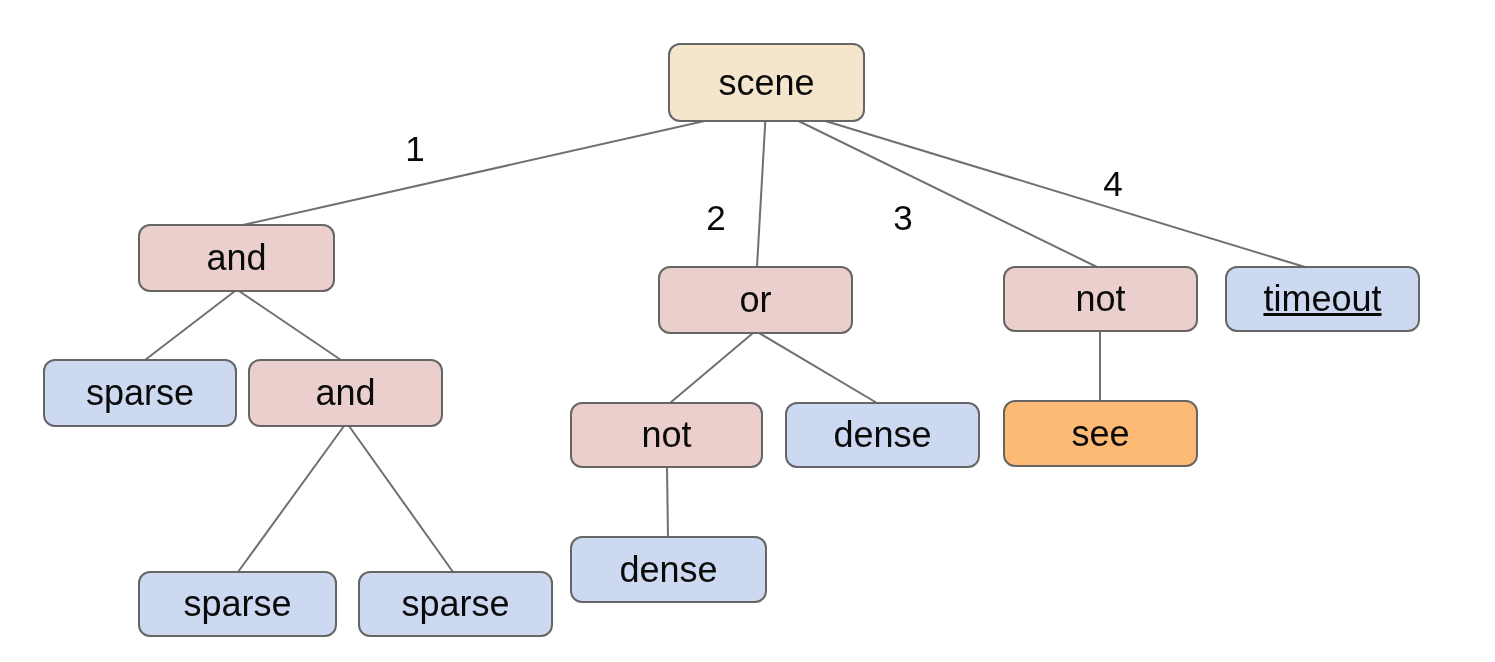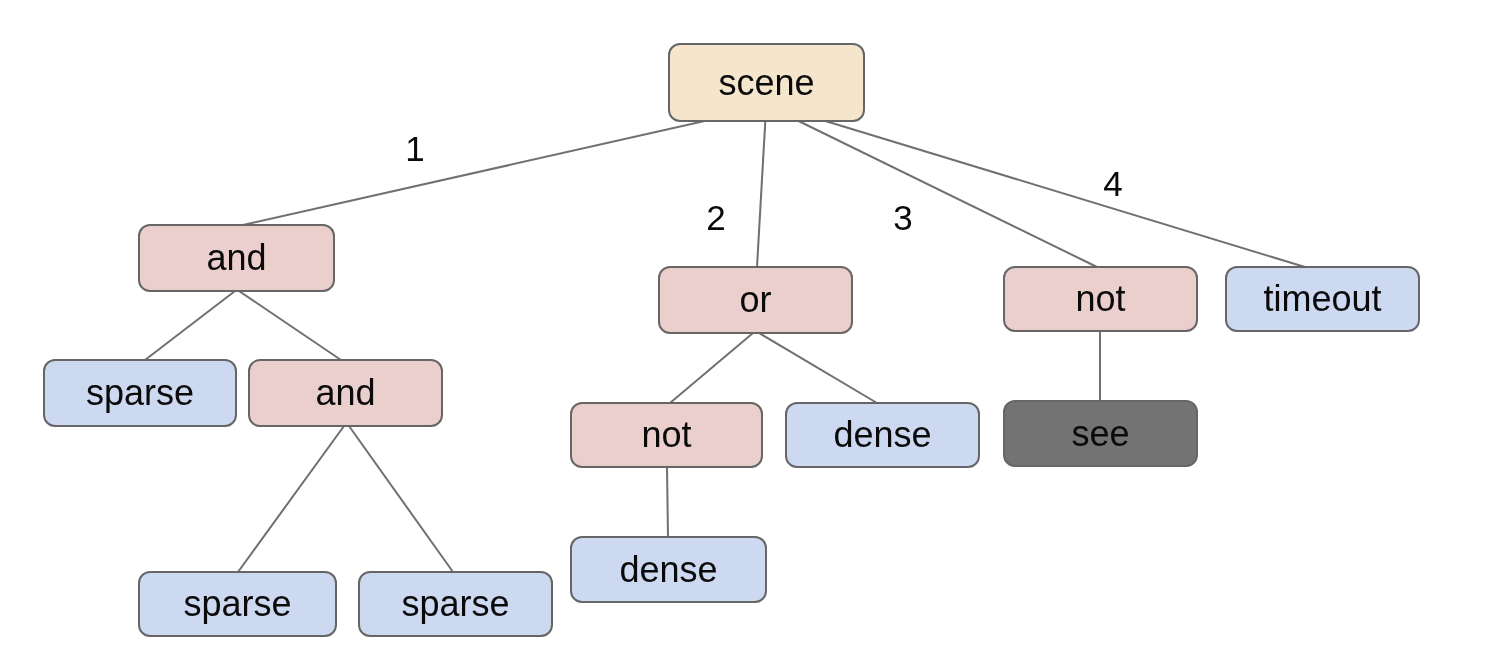--- a/index.html
+++ b/index.html
@@ -59,26 +59,26 @@
       <line x1="753" y1="333" x2="670" y2="403" stroke="#707070" stroke-width="2"></line>
       <line x1="759" y1="333" x2="877" y2="403" stroke="#707070" stroke-width="2"></line>
       <line x1="667" y1="467" x2="668" y2="537" stroke="#707070" stroke-width="2"></line>
       <line x1="1100" y1="331" x2="1100" y2="401" stroke="#707070" stroke-width="2"></line>
     </svg>
   <div id="node-layer">
       <div class="node" style="left: 668px; top: 43px; width: 197px; height: 79px; background: rgb(244, 229, 204); border-color: rgb(102, 102, 102); color: rgb(10, 10, 10);">scene</div>
       <div class="node" style="left: 138px; top: 224px; width: 197px; height: 68px; background: rgb(234, 207, 205); border-color: rgb(102, 102, 102); color: rgb(10, 10, 10);">and</div>
       <div class="node" style="left: 658px; top: 266px; width: 195px; height: 68px; background: rgb(234, 207, 205); border-color: rgb(102, 102, 102); color: rgb(10, 10, 10);">or</div>
       <div class="node" style="left: 1003px; top: 266px; width: 195px; height: 66px; background: rgb(234, 207, 205); border-color: rgb(102, 102, 102); color: rgb(10, 10, 10);">not</div>
-      <div class="node" style="left: 1225px; top: 266px; width: 195px; height: 66px; background: rgb(205, 217, 241); border-color: rgb(102, 102, 102); color: rgb(10, 10, 10);">timeout</div>
+      <div class="node" style="left: 1225px; top: 266px; width: 195px; height: 66px; background: rgb(205, 217, 241); border-color: rgb(102, 102, 102); color: rgb(10, 10, 10); text-decoration: underline;">timeout</div>
       <div class="node" style="left: 43px; top: 359px; width: 194px; height: 68px; background: rgb(205, 217, 241); border-color: rgb(102, 102, 102); color: rgb(10, 10, 10);">sparse</div>
       <div class="node" style="left: 248px; top: 359px; width: 195px; height: 68px; background: rgb(234, 207, 205); border-color: rgb(102, 102, 102); color: rgb(10, 10, 10);">and</div>
       <div class="node" style="left: 570px; top: 402px; width: 193px; height: 66px; background: rgb(234, 207, 205); border-color: rgb(102, 102, 102); color: rgb(10, 10, 10);">not</div>
       <div class="node" style="left: 785px; top: 402px; width: 195px; height: 66px; background: rgb(205, 217, 241); border-color: rgb(102, 102, 102); color: rgb(10, 10, 10);">dense</div>
-      <div class="node" style="left: 1003px; top: 400px; width: 195px; height: 67px; background: #737373; border-color: rgb(102, 102, 102); color: rgb(10, 10, 10);">see</div>
+      <div class="node" style="left: 1003px; top: 400px; width: 195px; height: 67px; background: #fdba74; border-color: rgb(102, 102, 102); color: rgb(10, 10, 10);">see</div>
       <div class="node" style="left: 570px; top: 536px; width: 197px; height: 67px; background: rgb(205, 217, 241); border-color: rgb(102, 102, 102); color: rgb(10, 10, 10);">dense</div>
       <div class="node" style="left: 138px; top: 571px; width: 199px; height: 66px; background: rgb(205, 217, 241); border-color: rgb(102, 102, 102); color: rgb(10, 10, 10);">sparse</div>
       <div class="node" style="left: 358px; top: 571px; width: 195px; height: 66px; background: rgb(205, 217, 241); border-color: rgb(102, 102, 102); color: rgb(10, 10, 10);">sparse</div>
     </div>
   <div id="label-layer">
       <div class="edge-label" style="left: 415px; top: 148px;">1</div>
       <div class="edge-label" style="left: 716px; top: 217px;">2</div>
       <div class="edge-label" style="left: 903px; top: 217px;">3</div>
       <div class="edge-label" style="left: 1113px; top: 183px;">4</div>
     </div>

